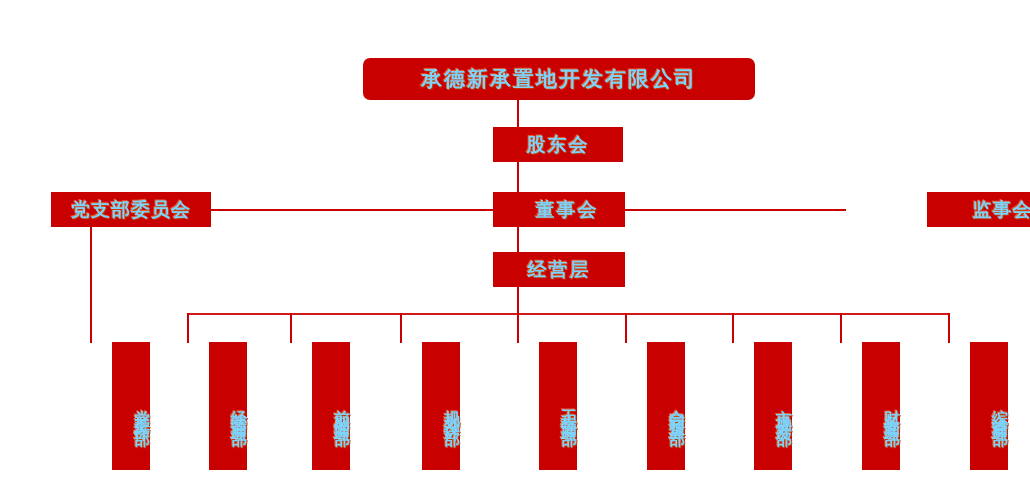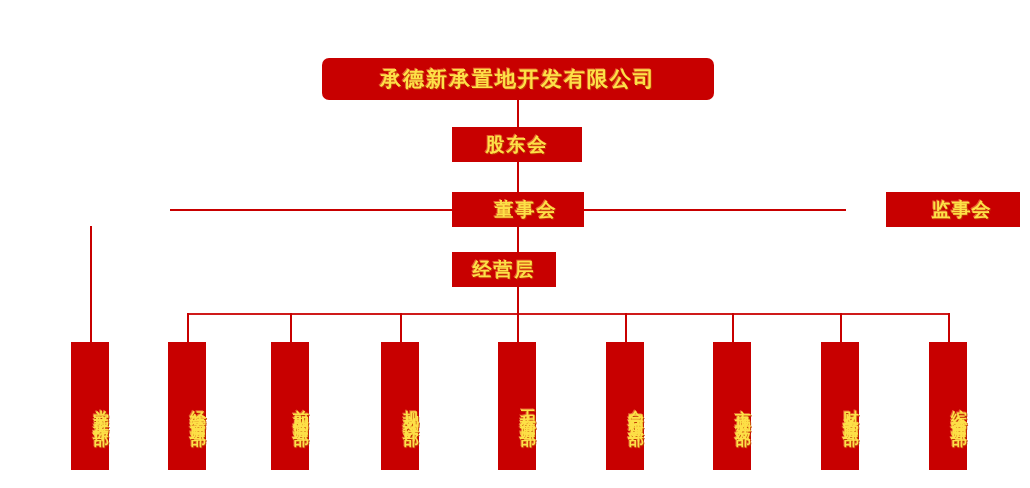--- a/index.html
+++ b/index.html
@@ -15,29 +15,30 @@
     width: 1030px;
     height: 488px;
     background: #ffffff;
     overflow: hidden;
   }
 
   
   .node {
     position: absolute;
     background: #c80000;
-    color: #fde047;
+    color: #7dd3fc;
     font-weight: bold;
     display: flex;
     align-items: center;
     justify-content: center;
     box-sizing: border-box;
     text-shadow: 1px 1px 0 rgba(190, 60, 0, .85), -1px -1px 0 rgba(255, 170, 90, .55);
     letter-spacing: 1px;
     z-index: 3;
+    margin-left: 41px;
   }
   .node.root {
     border-radius: 7px;
     font-size: 21px;
     letter-spacing: 2px;
   }
   .node.mid {
     font-size: 19px;
     letter-spacing: 2px;
   }
@@ -90,26 +91,27 @@
   <div class="line v" style="left:517px; top:313px; height:30px;"></div>
   <div class="line v" style="left:625px; top:313px; height:30px;"></div>
   <div class="line v" style="left:732px; top:313px; height:30px;"></div>
   <div class="line v" style="left:840px; top:313px; height:30px;"></div>
   <div class="line v" style="left:948px; top:313px; height:30px;"></div>
 
   <div class="node root" style="left:322px; top:58px; width:392px; height:42px;">承德新承置地开发有限公司</div>
 
   <div class="node mid" style="left:452px; top:127px; width:130px; height:35px;">股东会</div>
 
+  <div class="node side" style="left:10px; top:192px; width:160px; height:35px;">党支部委员会</div>
 
   <div class="node mid" style="left:452px; top:192px; width:132px; height:35px;padding-left:16px;">董事会</div>
 
   <div class="node side" style="left:886px; top:192px; width:134px; height:35px;padding-left:17px;">监事会</div>
 
-  <div class="node mid" style="left:452px; top:252px; width:104px; height:35px;">经营层</div>
+  <div class="node mid" style="left:452px; top:252px; width:132px; height:35px;">经营层</div>
 
   <div class="node dept" style="left:71px; top:342px; width:38px; height:128px;">党群工作部</div>
 
   <div class="node dept" style="left:168px; top:342px; width:38px; height:128px;">经营管理部</div>
 
   <div class="node dept" style="left:271px; top:342px; width:38px; height:128px;">前期管理部</div>
 
   <div class="node dept" style="left:381px; top:342px; width:38px; height:128px;">规划设计部</div>
 
   <div class="node dept" style="left:498px; top:342px; width:38px; height:128px;">工程管理部</div>

